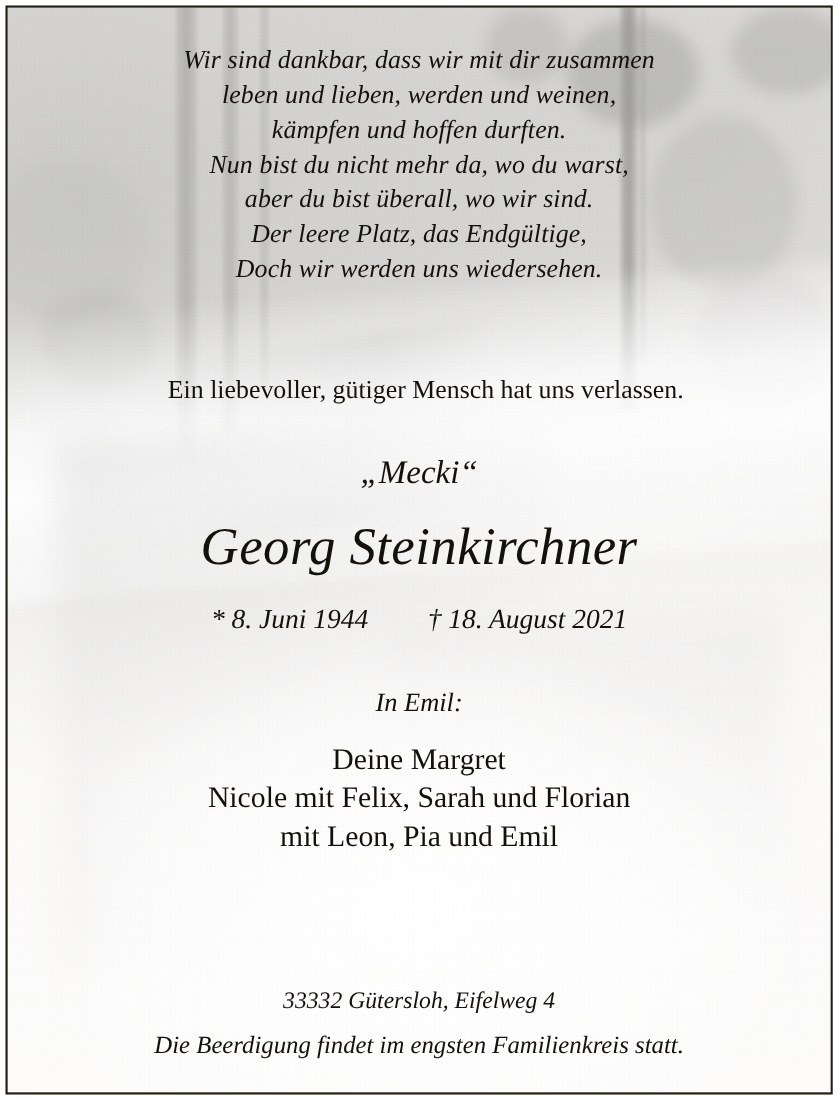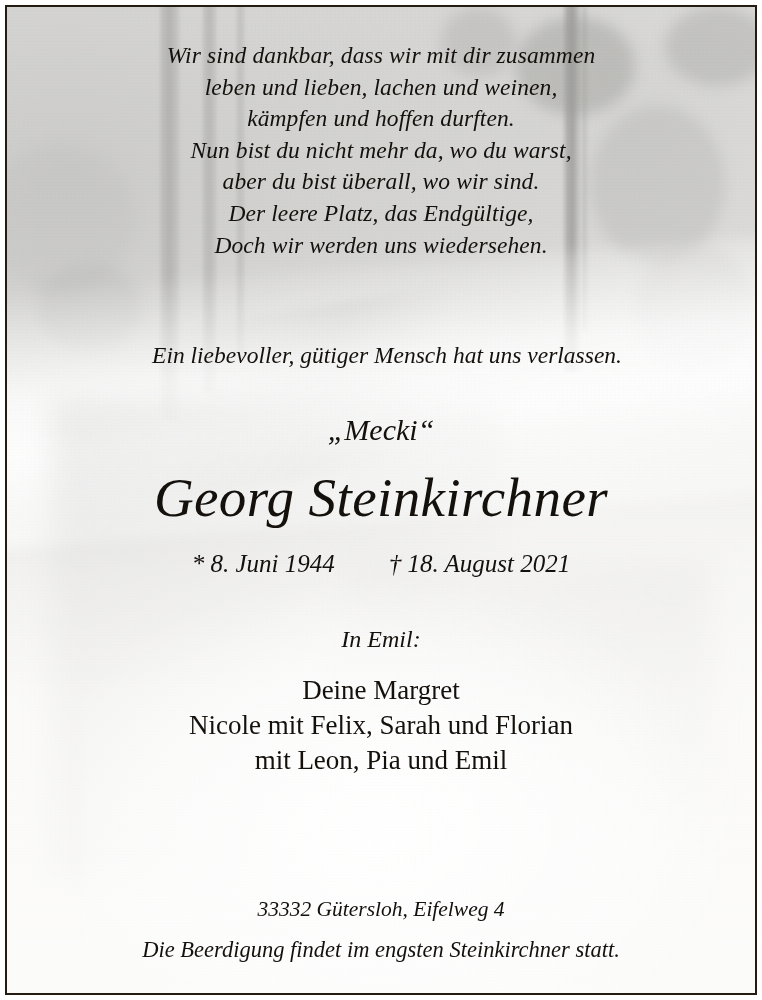--- a/index.html
+++ b/index.html
@@ -158,41 +158,40 @@
     font-size: 23.5px;
     line-height: 31.6px;
     letter-spacing: 0.1px;
   }
   .poem div { white-space: nowrap; }
 
   .lead {
     position: absolute;
     left: 0; right: 0;
     top: 333px;
-    font-style: italic;
     font-size: 23.5px;
     line-height: 30px;
     padding-left: 12px;
   }
 
   .nickname {
     position: absolute;
     left: 0; right: 0;
     top: 400px;
     font-style: italic;
     font-size: 30px;
     line-height: 46px;
   }
 
   .fullname {
     position: absolute;
     left: 0; right: 0;
     top: 458px;
     font-style: italic;
-    font-size: 55px;
+    font-size: 48px;
     line-height: 66px;
     letter-spacing: 0.4px;
   }
 
   .dates {
     position: absolute;
     left: 0; right: 0;
     top: 541px;
     font-style: italic;
     font-size: 25px;
@@ -263,21 +262,21 @@
       <div class="shadow-diag2"></div>
       <div class="bloom"></div>
       <div class="grain"></div>
       <div class="veil"></div>
     </div>
 
     <div class="content">
 
       <div class="poem">
         <div>Wir sind dankbar, dass wir mit dir zusammen</div>
-        <div>leben und lieben, lachen und weinen,</div>
+        <div>leben und lieben, werden und weinen,</div>
         <div>kämpfen und hoffen durften.</div>
         <div>Nun bist du nicht mehr da, wo du warst,</div>
         <div>aber du bist überall, wo wir sind.</div>
         <div>Der leere Platz, das Endgültige,</div>
         <div>Doch wir werden uns wiedersehen.</div>
       </div>
 
       <div class="lead">Ein liebevoller, gütiger Mensch hat uns verlassen.</div>
 
       <div class="nickname">„Mecki“</div>
@@ -291,17 +290,17 @@
       <div class="in-liebe">In Emil:</div>
 
       <div class="survivors">
         <div class="sv">Deine Margret</div>
         <div class="sv">Nicole mit Felix, Sarah und Florian</div>
         <div class="sv">mit Leon, Pia und Emil</div>
       </div>
 
       <div class="address">33332 Gütersloh, Eifelweg 4</div>
 
-      <div class="notice">Die Beerdigung findet im engsten Steinkirchner statt.</div>
+      <div class="notice">Die Beerdigung findet im engsten Familienkreis statt.</div>
 
     </div>
   </div>
 </div>
 
 </body></html>

